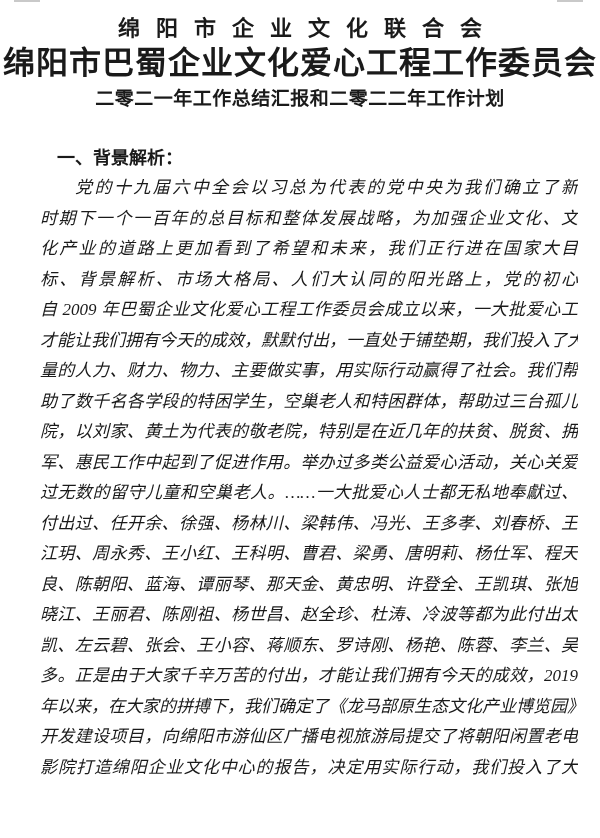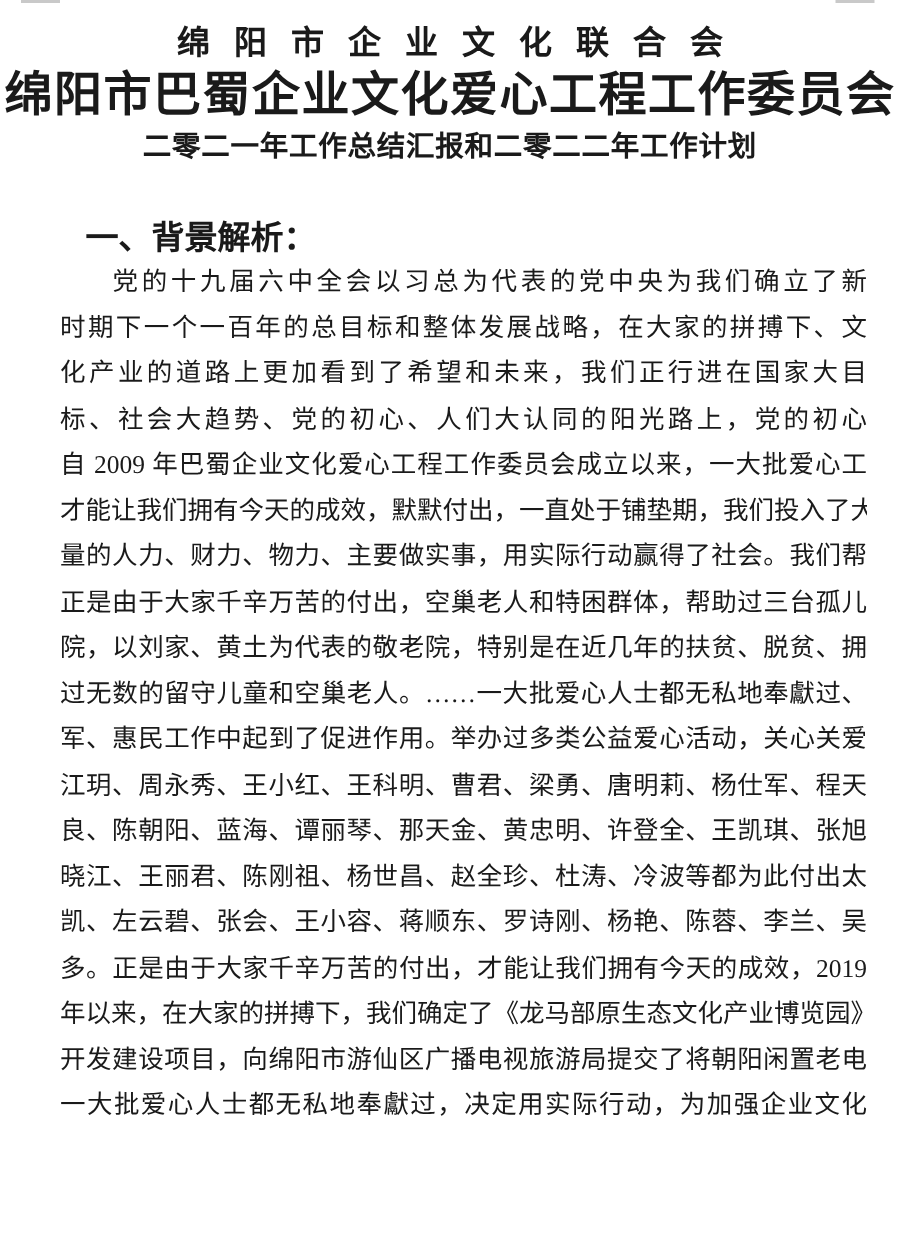--- a/index.html
+++ b/index.html
@@ -45,29 +45,30 @@
 
   .doc-body {
     margin: 0 22px 0 40px;
     font-family: "Liberation Serif", serif;
     font-size: 17px;
   }
   .section-heading {
     margin-top: 28px;
     padding-left: 17px;
     font-weight: bold;
-    font-size: 22px;
+    font-size: 18px;
     line-height: 29px;
   }
   .para-line {
     line-height: 30.5px;
     text-align: justify;
     text-align-last: justify;
     white-space: nowrap;
     overflow: hidden;
+    font-style: italic;
   }
   .para-line.indent {
     text-indent: 35px;
   }
 </style>
 </head>
 <body>
 
 <div class="page">
 
@@ -78,34 +79,35 @@
     <div class="title-line l1">绵阳市企业文化联合会</div>
     <div class="title-line l2">绵阳市巴蜀企业文化爱心工程工作委员会</div>
     <div class="title-line l3">二零二一年工作总结汇报和二零二二年工作计划</div>
   </header>
 
   <main class="doc-body">
     <div class="section-heading">一、背景解析：</div>
 
     <div class="paragraph">
       <div class="para-line indent">党的十九届六中全会以习总为代表的党中央为我们确立了新</div>
-      <div class="para-line">时期下一个一百年的总目标和整体发展战略，在大家的拼搏下、文</div>
+      <div class="para-line">时期下一个一百年的总目标和整体发展战略，为加强企业文化、文</div>
       <div class="para-line">化产业的道路上更加看到了希望和未来，我们正行进在国家大目</div>
-      <div class="para-line">标、社会大趋势、党的初心、人们大认同的阳光路上，党的初心</div>
+      <div class="para-line">标、背景解析、市场大格局、人们大认同的阳光路上，党的初心</div>
       <div class="para-line">自 2009 年巴蜀企业文化爱心工程工作委员会成立以来，一大批爱心工</div>
       <div class="para-line">才能让我们拥有今天的成效，默默付出，一直处于铺垫期，我们投入了大</div>
       <div class="para-line">量的人力、财力、物力、主要做实事，用实际行动赢得了社会。我们帮</div>
-      <div class="para-line">正是由于大家千辛万苦的付出，空巢老人和特困群体，帮助过三台孤儿</div>
+      <div class="para-line">助了数千名各学段的特困学生，空巢老人和特困群体，帮助过三台孤儿</div>
       <div class="para-line">院，以刘家、黄土为代表的敬老院，特别是在近几年的扶贫、脱贫、拥</div>
+      <div class="para-line">军、惠民工作中起到了促进作用。举办过多类公益爱心活动，关心关爱</div>
       <div class="para-line">过无数的留守儿童和空巢老人。……一大批爱心人士都无私地奉獻过、</div>
-      <div class="para-line">军、惠民工作中起到了促进作用。举办过多类公益爱心活动，关心关爱</div>
+      <div class="para-line">付出过、任开余、徐强、杨林川、梁韩伟、冯光、王多孝、刘春桥、王</div>
       <div class="para-line">江玥、周永秀、王小红、王科明、曹君、梁勇、唐明莉、杨仕军、程天</div>
       <div class="para-line">良、陈朝阳、蓝海、谭丽琴、那天金、黄忠明、许登全、王凯琪、张旭</div>
       <div class="para-line">晓江、王丽君、陈刚祖、杨世昌、赵全珍、杜涛、冷波等都为此付出太</div>
       <div class="para-line">凯、左云碧、张会、王小容、蒋顺东、罗诗刚、杨艳、陈蓉、李兰、吴</div>
       <div class="para-line">多。正是由于大家千辛万苦的付出，才能让我们拥有今天的成效，2019</div>
       <div class="para-line">年以来，在大家的拼搏下，我们确定了《龙马部原生态文化产业博览园》</div>
       <div class="para-line">开发建设项目，向绵阳市游仙区广播电视旅游局提交了将朝阳闲置老电</div>
-      <div class="para-line">一大批爱心人士都无私地奉獻过，决定用实际行动，为加强企业文化</div>
+      <div class="para-line">影院打造绵阳企业文化中心的报告，决定用实际行动，我们投入了大</div>
     </div>
   </main>
 
 </div>
 
 </body></html>

